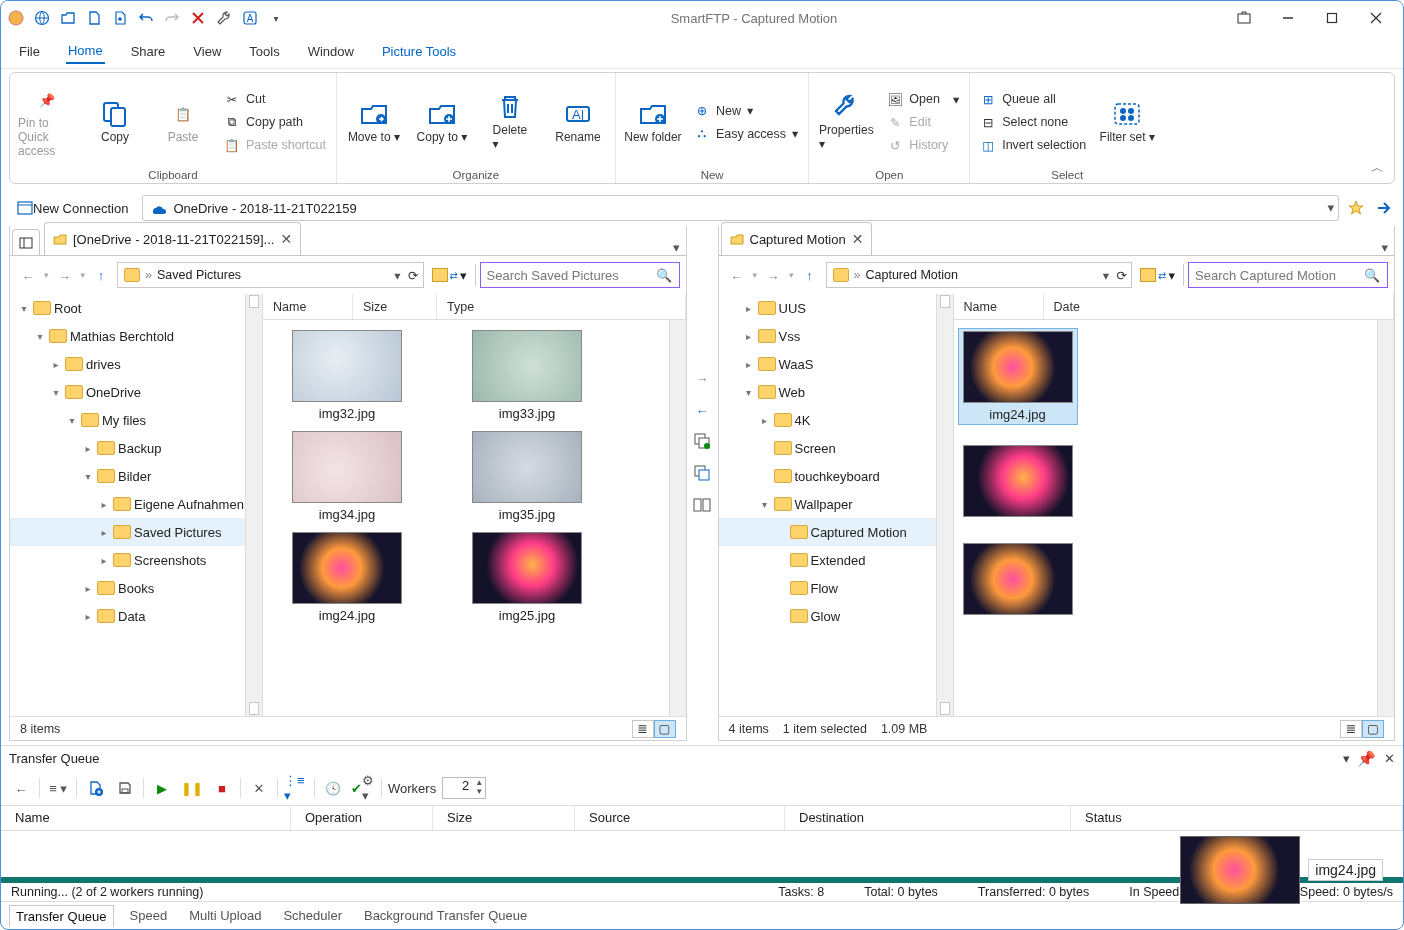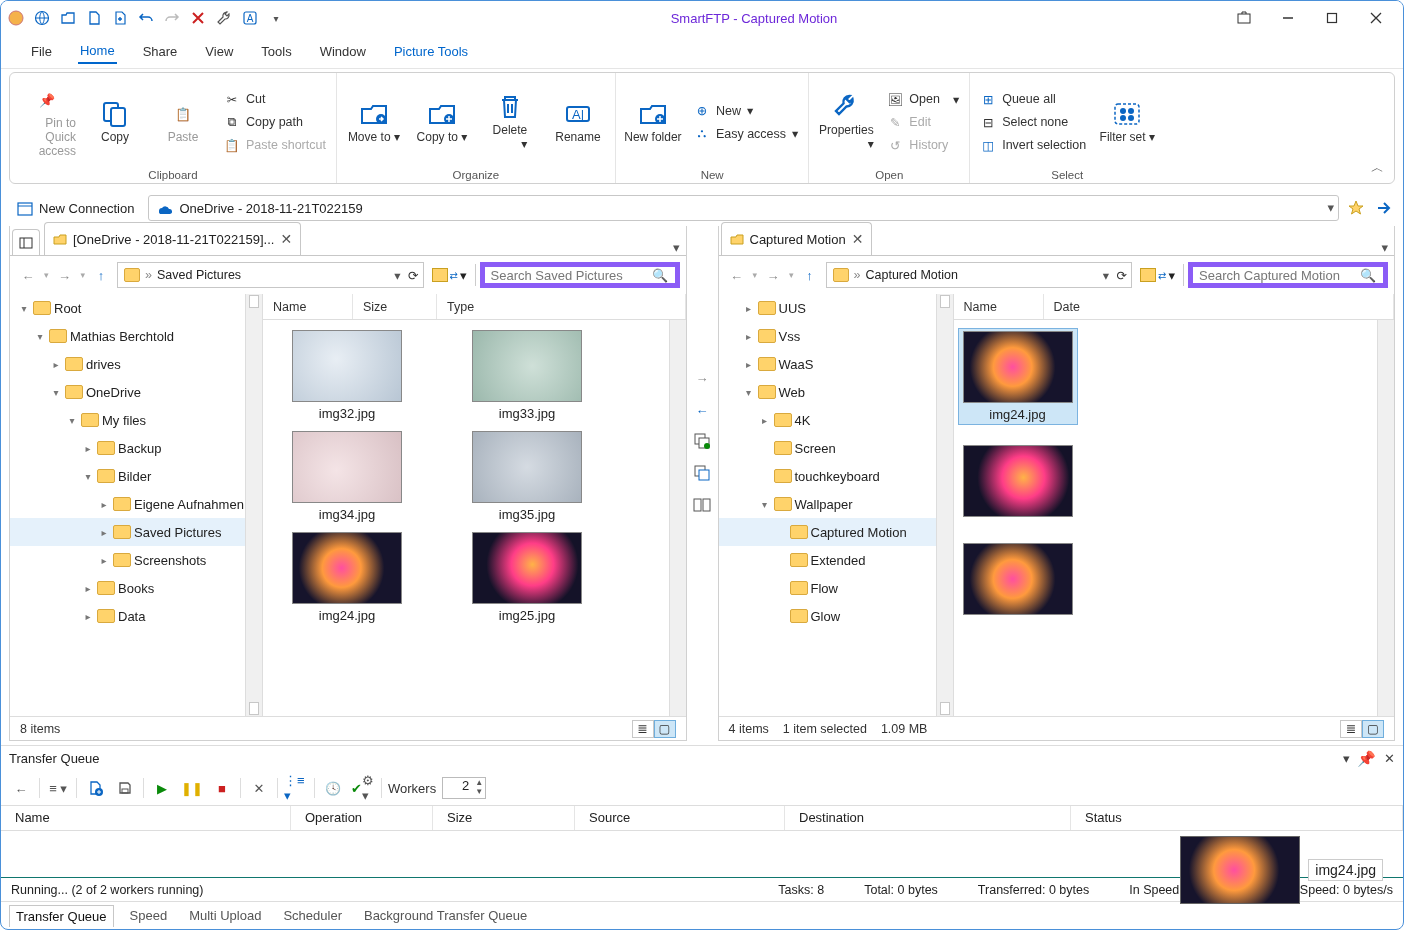--- a/index.html
+++ b/index.html
@@ -3,48 +3,48 @@
 <meta charset="utf-8">
 <style>
 * { box-sizing: border-box; font-family: "Segoe UI", Arial, sans-serif; }
 body { margin: 0; background: #fff; font-size: 13px; color: #222; }
 .window { width: 1404px; height: 930px; border: 1px solid #4a90d9; border-radius: 8px; overflow: hidden; display: flex; flex-direction: column; background: #fff; }
 
 
 .titlebar { height: 34px; display: flex; align-items: center; padding: 0 6px; background: #fff; }
 .qat { display: flex; gap: 8px; align-items: center; }
 .qat .ico { width: 18px; height: 18px; display: flex; align-items: center; justify-content: center; color: #0b66c3; }
-.title-center { flex: 1; text-align: center; font-size: 13px; color: #6d28d9; }
+.title-center { flex: 1; text-align: center; font-size: 13px; color: #737373; }
 .winbtns { display: flex; gap: 2px; }
 .winbtns .wb { width: 42px; height: 28px; display: flex; align-items: center; justify-content: center; color: #222; }
 
 
-.menubar { height: 34px; display: flex; align-items: center; gap: 24px; padding: 0 28px; border-bottom: 1px solid #e5e5e5; }
+.menubar { height: 34px; display: flex; align-items: center; gap: 24px; padding: 0 16px; border-bottom: 1px solid #e5e5e5; }
 .menu-item { color: #333; padding: 4px 2px; cursor: pointer; }
 .menu-item.active { color: #0066cc; border-bottom: 2px solid #0066cc; }
 .menu-item.blue { color: #0066cc; }
 
 
 .ribbon { height: 112px; border: 1px solid #d0d0d0; border-radius: 6px; margin: 3px 8px 6px 8px; display: flex; position: relative; background: #fff; }
 .rgroup { display: flex; flex-direction: column; padding: 4px 6px 2px 6px; border-right: 1px solid #e5e5e5; }
 .rgroup .row { flex: 1; display: flex; align-items: center; gap: 6px; }
 .rgroup .glabel { font-size: 11.5px; color: #555; text-align: center; padding-top: 2px; }
 .rbig { display: flex; flex-direction: column; align-items: center; justify-content: center; width: 62px; padding: 2px; gap: 2px; }
 .rbig .ric { width: 36px; height: 30px; display: flex; align-items: center; justify-content: center; }
-.rbig span { font-size: 12px; color: #333; text-align: right; line-height: 1.15; }
+.rbig span { font-size: 12px; color: #333; text-align: left; line-height: 1.15; }
 .rbig.disabled span, .rbig.disabled .ric { color: #999; }
 .rlist { display: flex; flex-direction: column; gap: 3px; justify-content: center; }
 .rsm { display: flex; align-items: center; gap: 6px; font-size: 12.5px; color: #333; padding: 2px 4px; }
 .rsm.disabled { color: #aaa; }
 .rsm .sic { width: 16px; height: 16px; display: flex; align-items: center; justify-content: center; }
 .chev-up { position: absolute; right: 10px; bottom: 6px; color: #555; }
 
 
 .addrbar { height: 36px; display: flex; align-items: center; gap: 6px; padding: 0 8px; }
-.nc-btn { display: flex; align-items: flex-end; gap: 6px; padding: 3px 8px; }
+.nc-btn { display: flex; align-items: flex-start; padding: 3px 8px; }
 .addr-combo { flex: 1; height: 26px; border: 1px solid #c7c7c7; border-radius: 3px; display: flex; align-items: center; padding: 0 24px 0 6px; gap: 6px; position: relative; }
 .addr-combo .dd { position: absolute; right: 4px; top: 4px; color: #555; }
 .star, .arrow { width: 22px; height: 22px; display: flex; align-items: center; justify-content: center; color: #0b66c3; }
 
 
 .panels { flex: 1; display: flex; padding: 0 8px 4px 8px; gap: 0.5px; position: relative; }
 .panel { flex: 1; display: flex; flex-direction: column; border: 1px solid #d0d0d0; border-top: none; min-width: 0; }
 .tabstrip { height: 30px; display: flex; align-items: flex-end; gap: 0; padding-left: 2px; border-bottom: 1px solid #c7c7c7; }
 .tabfront { width: 28px; height: 26px; border: 1px solid #c7c7c7; border-bottom: none; border-radius: 4px 4px 0 0; display: flex; align-items: center; justify-content: center; margin-right: 4px; background: #fff; }
 .tab { height: 28px; border: 1px solid #c7c7c7; border-bottom: none; border-radius: 4px 4px 0 0; display: flex; align-items: center; gap: 6px; padding: 16px 8px; background: #fff; font-size: 13px; }
@@ -52,21 +52,21 @@
 .tabstrip .dd { margin-left: auto; padding: 0 6px; color: #555; }
 
 .navrow { height: 38px; display: flex; align-items: center; gap: 4px; padding: 4px 6px; }
 .navbtn { width: 24px; height: 24px; display: flex; align-items: center; justify-content: center; color: #888; }
 .navbtn.on { color: #0b66c3; }
 .bc-combo { flex: 1; height: 26px; border: 1px solid #c7c7c7; display: flex; align-items: center; padding: 0 6px; gap: 5px; font-size: 12.5px; position: relative; }
 .bc-combo .cicon { width: 16px; height: 14px; background: #ffd36b; border: 1px solid #d9a93e; border-radius: 2px; }
 .bc-combo .dd { position: absolute; right: 22px; color: #555; }
 .bc-combo .refresh { position: absolute; right: 4px; color: #333; }
 .viewbtn { height: 26px; display: flex; align-items: center; padding: 0 4px; border: 0px solid #ccc; gap: 2px; }
-.search { width: 200px; height: 26px; border: 5px solid #8b5cf6; display: flex; align-items: center; padding: 0 6px; color: #777; position: relative; }
+.search { width: 200px; height: 26px; border: 1px solid #8b5cf6; display: flex; align-items: center; padding: 0 6px; color: #777; position: relative; }
 .search .mag { position: absolute; right: 6px; color: #333; }
 
 .splitbody { flex: 1; display: flex; min-height: 0; }
 .tree { width: 253px; border-right: 1px solid #ddd; overflow: hidden; position: relative; }
 .sb-v { position: absolute; right: 0; top: 0; bottom: 0; width: 17px; background: #f0f0f0; border-left: 1px solid #ddd; }
 .sb-v::before, .sb-v::after { content: ""; position: absolute; left: 3px; right: 3px; height: 11px; background: #fff; border: 1px solid #c7c7c7; }
 .sb-v::before { top: 1px; } .sb-v::after { bottom: 1px; }
 .tree ul { list-style: none; margin: 0; padding: 0; }
 .tree li { white-space: nowrap; }
 .tn { display: flex; align-items: center; gap: 3px; height: 28px; padding-right: 6px; }
@@ -110,21 +110,21 @@
 .tq-tools .sep { width: 1px; height: 20px; background: #ddd; }
 .tb { width: 24px; height: 24px; display: flex; align-items: center; justify-content: center; color: #555; }
 .tb.green{color:#0a8a0a}.tb.yellow{color:#e0b000}.tb.red{color:#cc2020}.tb.blue{color:#0b66c3}
 .workers-label { font-size: 13px; color: #333; }
 .workers-box { width: 44px; height: 22px; border: 1px solid #bbb; text-align: right; padding: 0 16px 0 4px; position: relative; }
 .workers-box .spin { position: absolute; right: 2px; top: 0; font-size: 8px; line-height: 9px; color: #555; }
 
 .tq-cols { height: 26px; display: flex; border-top: 1px solid #ddd; border-bottom: 1px solid #ddd; }
 .tq-cols .c { padding: 4px 14px; border-right: 1px solid #e5e5e5; font-size: 13px; }
 .tq-body { height: 46px; }
-.tq-status { height: 24px; padding: 8px 10px; display: flex; align-items: center; gap: 40px; font-size: 12.5px; border-top: 1px solid #0f766e; }
+.tq-status { height: 24px; padding: 8px 10px; display: flex; align-items: center; gap: 40px; font-size: 12.5px; border-top: 6px solid #0f766e; }
 .tq-status .r { margin-left: auto; display: flex; gap: 40px; }
 
 .bottom-tabs { height: 28px; border-top: 1px solid #ddd; display: flex; align-items: center; gap: 10px; padding: 0 8px; font-size: 13px; }
 .bottom-tabs .bt { padding: 3px 6px; color: #555; }
 .bottom-tabs .bt.on { background: #fff; border: 1px solid #c7c7c7; border-bottom: none; color: #111; }
 
 svg { display: block; }
 .scroll-strip { position:absolute; right:0; top:0; bottom:0; width:17px; background:#f0f0f0; border-left:1px solid #ddd; }
 </style>
 </head>

